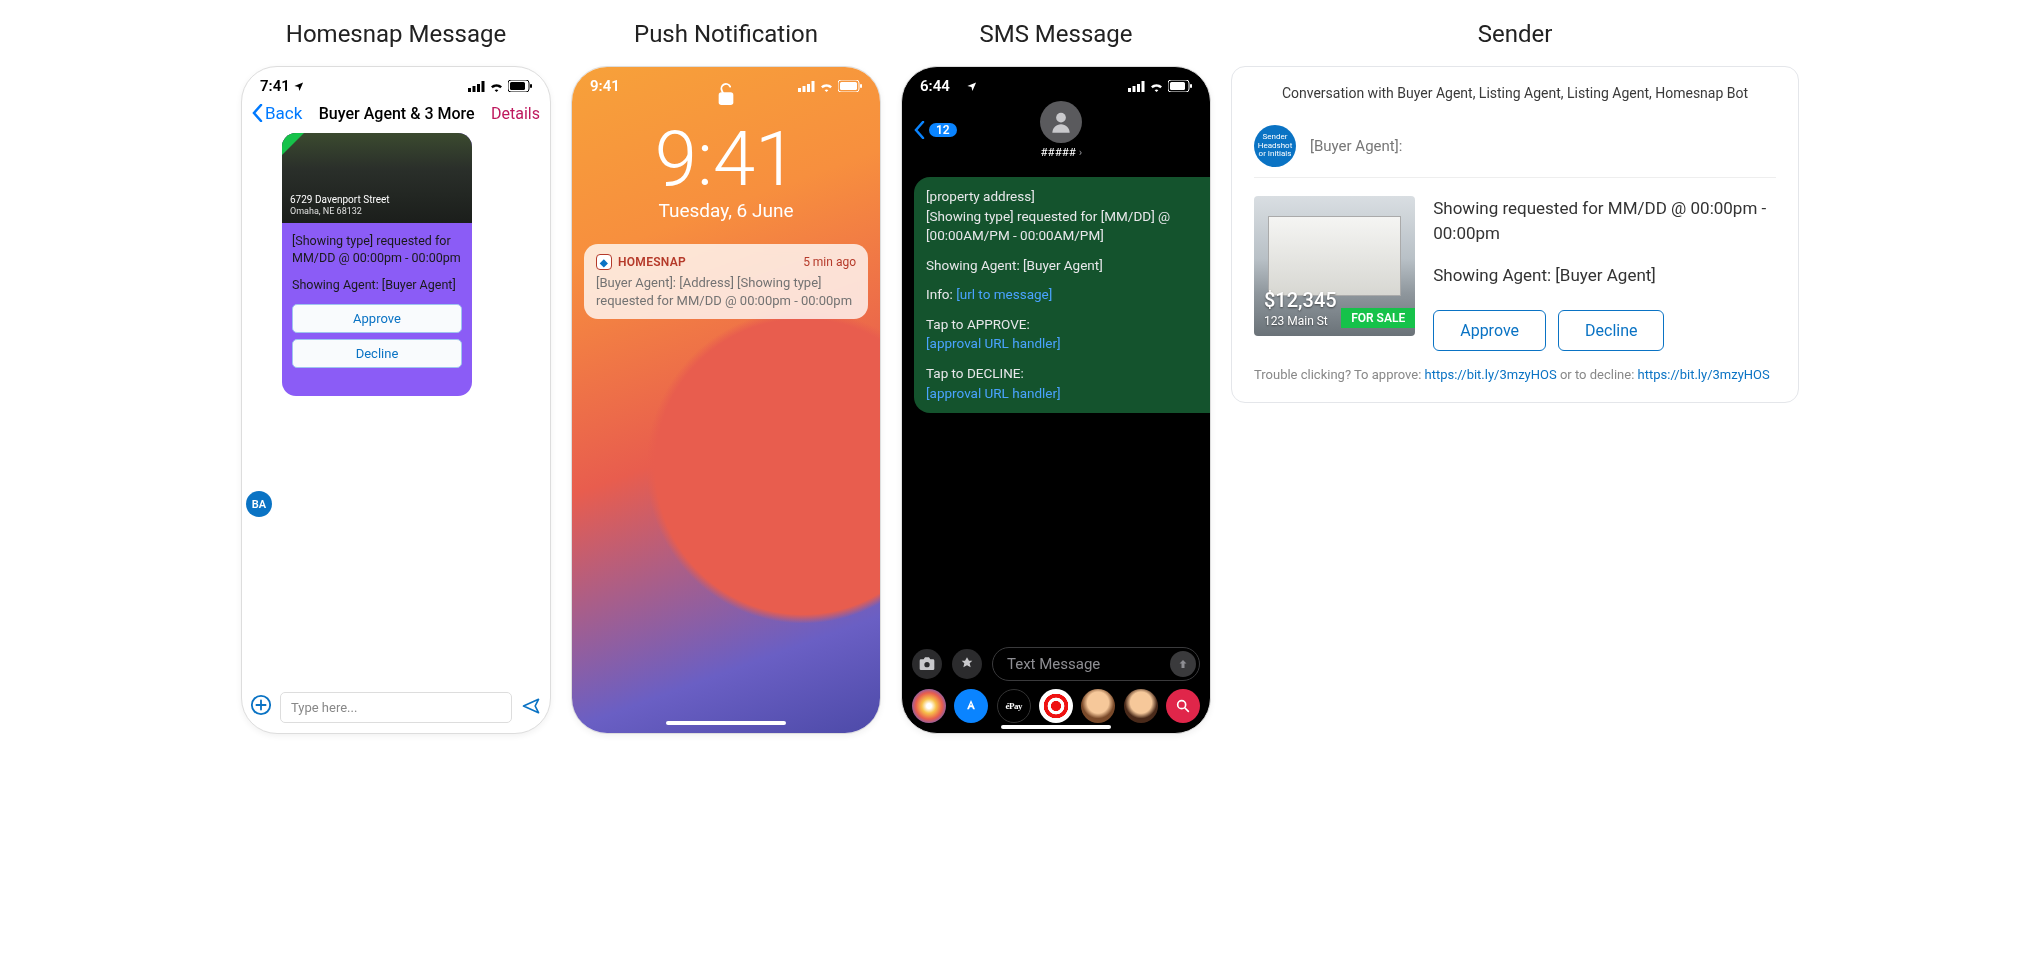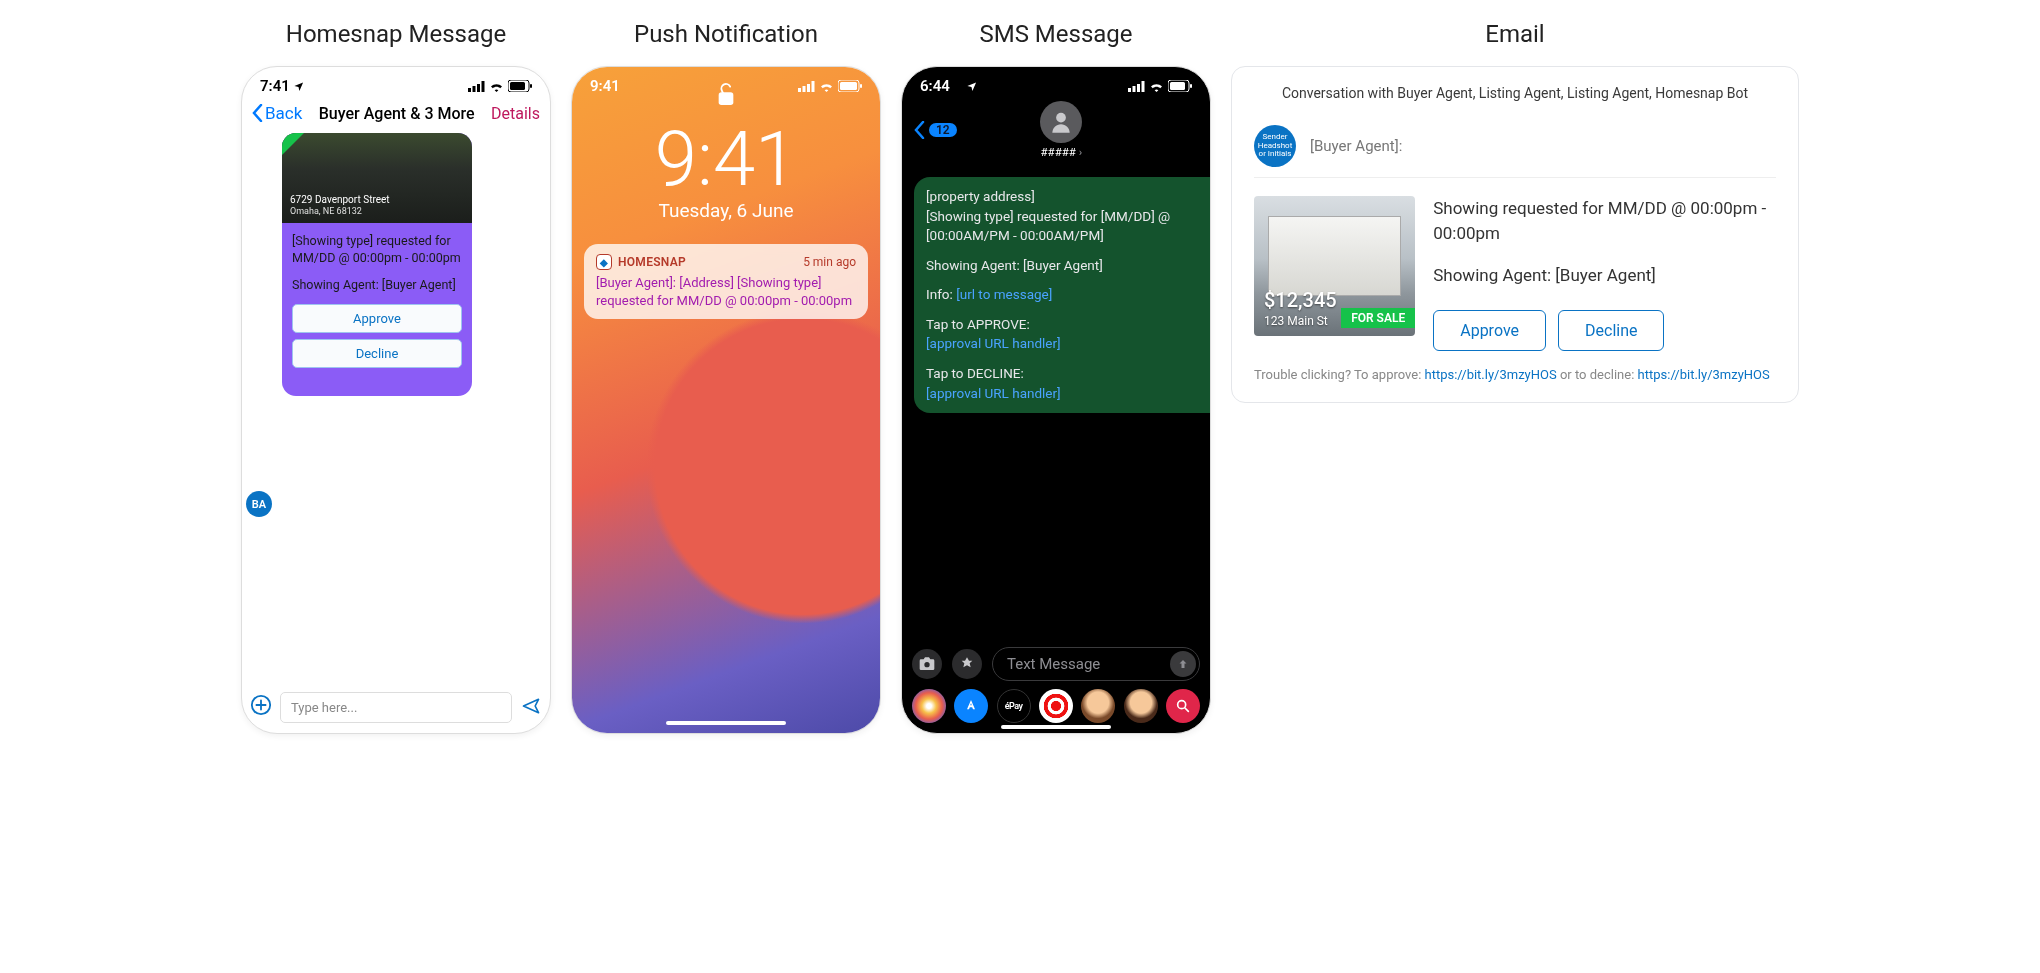--- a/index.html
+++ b/index.html
@@ -85,28 +85,28 @@
   .big-date{ font-size:19px; margin-top:2px; font-weight:400;}
   .notif-card{
     margin:22px 12px 0 12px; background:rgba(255,255,255,0.78);
     border-radius:14px; padding:10px 12px; text-align:left; color:#333;
     backdrop-filter: blur(4px);
   }
   .notif-head{ display:flex; align-items:center; justify-content:space-between; font-size:12px; margin-bottom:4px;}
   .notif-app{ display:flex; align-items:center; gap:6px; color:#b53a2a; font-weight:600; letter-spacing:0.3px;}
   .notif-app-icon{ width:16px;height:16px;border-radius:4px;background:#fff;border:1px solid #b53a2a;display:flex;align-items:center;justify-content:center;font-size:10px;color:#0a73c4;}
   .notif-time{ color:#b53a2a; }
-  .notif-body{ font-size:13px; color:#a21caf; line-height:1.35;}
+  .notif-body{ font-size:13px; color:#737373; line-height:1.35;}
   .home-ind{ position:absolute; bottom:8px; left:50%; transform:translateX(-50%); width:120px; height:4px; border-radius:3px; background:#fff;}
   .push-status{ position:absolute; top:10px; left:0; right:0; display:flex;justify-content:space-between;padding:0 18px;color:#fff;font-size:15px;font-weight:600;}
 
   
   .sms-nav{ display:flex; align-items:center; justify-content:space-between; padding:2px 12px 6px 12px;}
   .sms-back{ display:flex; align-items:center; gap:4px; color:#0a84ff; font-size:16px;}
-  .sms-badge{ background:#0a84ff;color:#0f172a;border-radius:10px;padding:0 7px;font-size:12px;font-weight:600;}
+  .sms-badge{ background:#0a84ff;color:#ffffff;border-radius:10px;padding:0 7px;font-size:12px;font-weight:600;}
   .sms-center{ display:flex; flex-direction:column; align-items:center; gap:2px;}
   .sms-avatar{ width:42px;height:42px;border-radius:50%;background:#5a5a5d;display:flex;align-items:center;justify-content:center;}
   .sms-name{ color:#fff; font-size:11.5px;}
   .sms-body{ padding:12px 12px 0 12px;}
   .sms-bubble{
     background:#14532d; color:#e7e7ea; border-radius:16px; padding:10px 12px;
     font-size:13.5px; width:314px; line-height:1.45;
   }
   .sms-link{ color:#4aa3ff; }
   .sms-input-row{
@@ -118,21 +118,21 @@
     flex:1; background:transparent; border:1px solid #3a3a3c; border-radius:18px;
     padding:7px 36px 7px 14px; color:#8e8e93; font-size:15px; position:relative;
   }
   .sms-send-circle{
     width:26px;height:26px;border-radius:50%;background:#3a3a3c;color:#8e8e93;
     display:flex;align-items:center;justify-content:center;font-size:14px;
     position:absolute; right:14px; bottom:56px;
   }
   .sms-dock{
     position:absolute; bottom:10px; left:10px; right:10px;
-    display:flex; gap:8px; justify-content:space-between;
+    display:flex; gap:8px; justify-content:space-between;font-family:Liberation Serif, serif;
   }
   .dock-item{ width:34px;height:34px;border-radius:50%;}
   .dock-photos{ background:radial-gradient(circle,#fff 10%, #f7c14a 30%, #e85d4e 55%, #6a5fc4 80%);}
   .dock-store{ background:#0a84ff; display:flex;align-items:center;justify-content:center;color:#fff;font-size:16px;}
   .dock-pay{ background:#000;border:1px solid #333;color:#fff;font-size:9px;display:flex;align-items:center;justify-content:center;font-weight:600;letter-spacing:-0.5px;}
   .dock-target{ background:radial-gradient(circle,#e11 20%, #fff 22%, #fff 34%, #e11 36%, #e11 50%, #fff 52%);}
   .dock-memoji1{ background:radial-gradient(circle at 50% 40%, #f6c89a 40%, #7a4a2a 60%);}
   .dock-memoji2{ background:radial-gradient(circle at 50% 40%, #f6c89a 40%, #4a2a1a 60%);}
   .dock-search{ background:#e0264a; display:flex;align-items:center;justify-content:center;color:#fff;}
   .home-ind-dark{ position:absolute; bottom:4px; left:50%; transform:translateX(-50%); width:110px; height:4px; border-radius:3px; background:#fff;}
@@ -391,21 +391,21 @@
               <circle cx="10" cy="10" r="6" fill="none" stroke="#fff" stroke-width="2.5"></circle>
               <path d="M15 15l5 5" stroke="#fff" stroke-width="2.5" stroke-linecap="round"></path>
             </svg>
         </div>
       </div>
       <div class="home-ind-dark"></div>
     </div>
   </div>
 
   <div class="col">
-    <div class="col-title">Email</div>
+    <div class="col-title">Sender</div>
     <div class="email-card">
       <div class="email-conv">Conversation with Buyer Agent, Listing Agent, Listing Agent, Homesnap Bot</div>
       <div class="email-sender-row">
         <div class="sender-circle">Sender Headshot or Initials</div>
         <div class="sender-name">[Buyer Agent]:</div>
       </div>
       <div class="email-main">
         <div class="email-img">
           <div class="email-img-inner"></div>
           <div class="email-price">$12,345</div>

